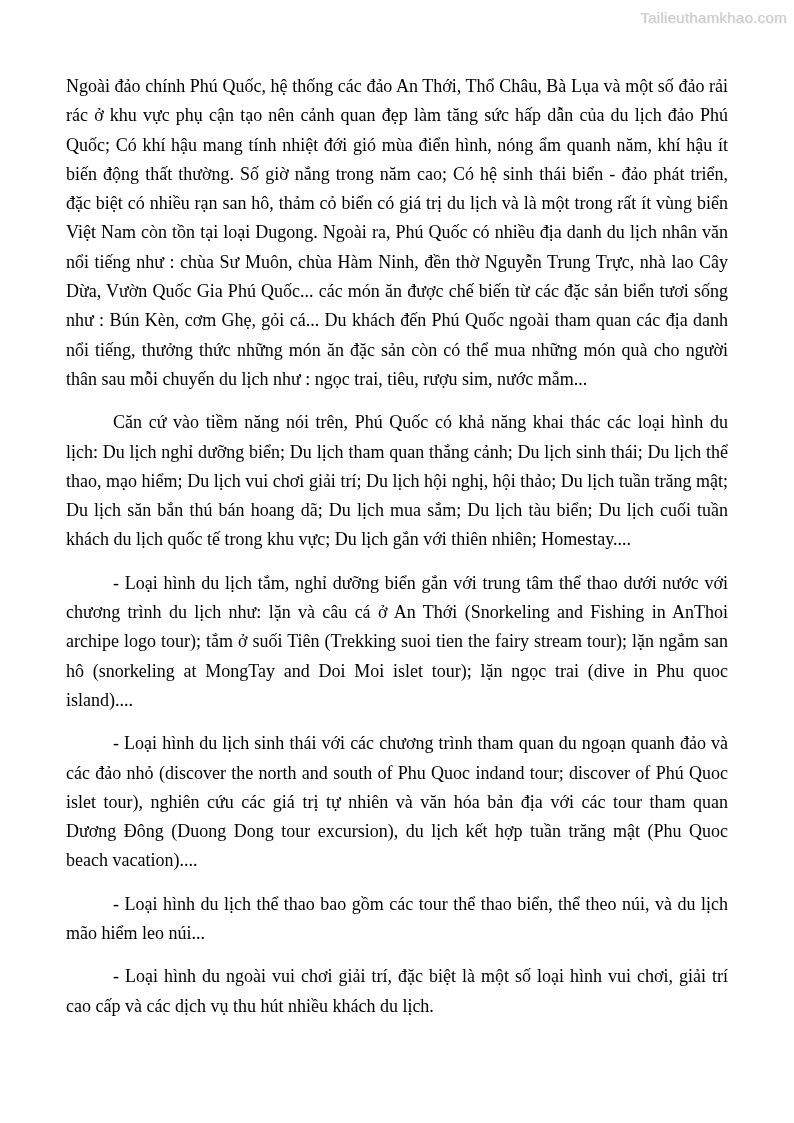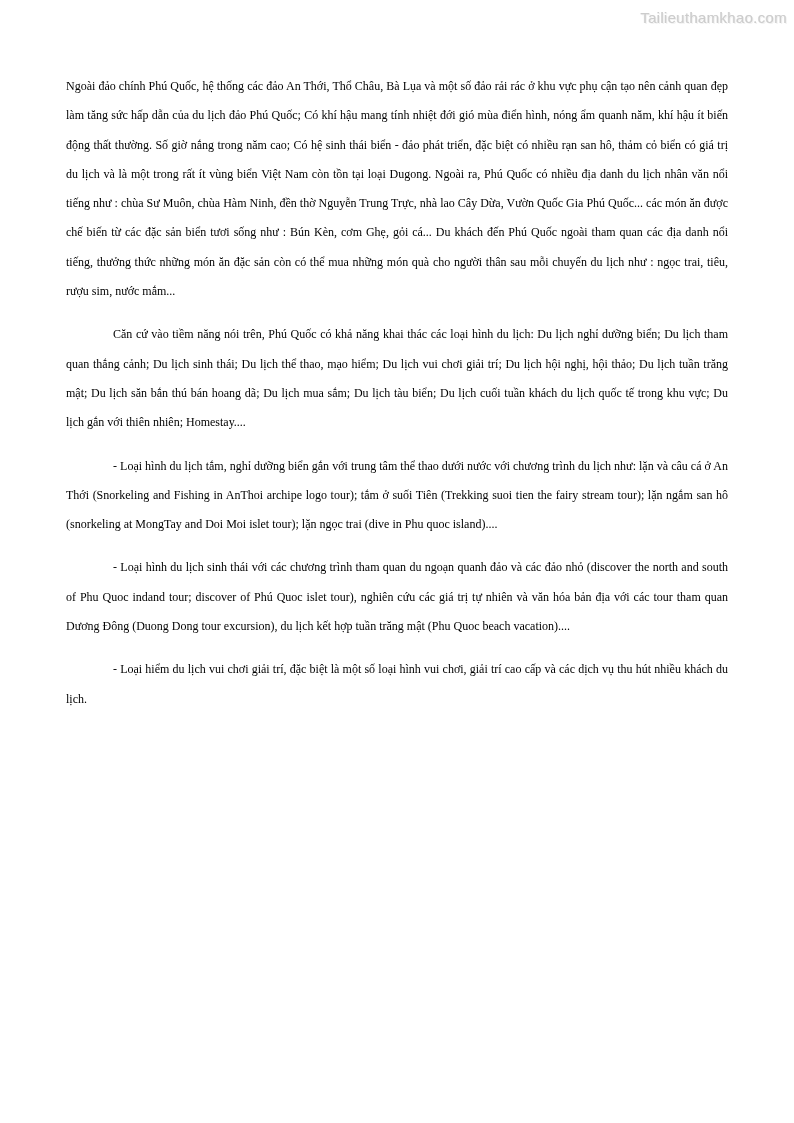--- a/index.html
+++ b/index.html
@@ -28,21 +28,21 @@
     user-select: none;
   }
   .content {
     position: absolute;
     left: 66px;
     right: 66px;
     top: 72px;
   }
   .content p {
     margin: 0 0 14px 0;
-    font-size: 12px;
+    font-size: 18px;
     line-height: 29.3px;
     text-align: justify;
     text-justify: inter-word;
   }
   .content p.indent {
     text-indent: 47px;
   }
   .lead-italic {
   }
 </style>
@@ -57,17 +57,18 @@
 
     <p class="para"><span>Ngoài đảo chính Phú Quốc, hệ thống các đảo An Thới, Thổ Châu, Bà Lụa và một số đảo rải rác ở khu vực phụ cận tạo nên cảnh quan đẹp làm tăng sức hấp dẫn của du lịch đảo Phú Quốc; Có khí hậu mang tính nhiệt đới gió mùa điển hình, nóng ẩm quanh năm, khí hậu ít biến động thất thường. Số giờ nắng trong năm cao; Có hệ sinh thái biển - đảo phát triển, đặc biệt có nhiều rạn san hô, thảm cỏ biển có giá trị du lịch và là một trong rất ít vùng biển Việt Nam còn tồn tại loại Dugong. Ngoài ra, Phú Quốc có nhiều địa danh du lịch nhân văn nổi tiếng như : chùa Sư Muôn, chùa Hàm Ninh, đền thờ Nguyễn Trung Trực, nhà lao Cây Dừa, Vườn Quốc Gia Phú Quốc... các món ăn được chế biến từ các đặc sản biển tươi sống như : Bún Kèn, cơm Ghẹ, gỏi cá... Du khách đến Phú Quốc ngoài tham quan các địa danh nổi tiếng, thưởng thức những món ăn đặc sản còn có thể mua những món quà cho người thân sau mỗi chuyến du lịch như : ngọc trai, tiêu, rượu sim, nước mắm...</span></p>
 
     <p class="para indent"><span>Căn cứ vào tiềm năng nói trên, Phú Quốc có khả năng khai thác các loại hình du lịch: Du lịch nghỉ dưỡng biển; Du lịch tham quan thắng cảnh; Du lịch sinh thái; Du lịch thể thao, mạo hiểm; Du lịch vui chơi giải trí; Du lịch hội nghị, hội thảo; Du lịch tuần trăng mật; Du lịch săn bắn thú bán hoang dã; Du lịch mua sắm; Du lịch tàu biển; Du lịch cuối tuần khách du lịch quốc tế trong khu vực; Du lịch gắn với thiên nhiên; Homestay....</span></p>
 
 
     <p class="para indent"><span class="lead-italic">- Loại hình du lịch tắm, nghỉ dưỡng biển</span><span> gắn với trung tâm thể thao dưới nước với chương trình du lịch như: lặn và câu cá ở An Thới (Snorkeling and Fishing in AnThoi archipe logo tour); tắm ở suối Tiên (Trekking suoi tien the fairy stream tour); lặn ngắm san hô (snorkeling at MongTay and Doi Moi islet tour); lặn ngọc trai (dive in Phu quoc island)....</span></p>
 
     <p class="para indent"><span class="lead-italic">- Loại hình du lịch sinh thái</span><span> với các chương trình tham quan du ngoạn quanh đảo và các đảo nhỏ (discover the north and south of Phu Quoc indand tour; discover of Phú Quoc islet tour), nghiên cứu các giá trị tự nhiên và văn hóa bản địa với các tour tham quan Dương Đông (Duong Dong tour excursion), du lịch kết hợp tuần trăng mật (Phu Quoc beach vacation)....</span></p>
 
+    <p class="para indent"><span class="lead-italic">- Loại hình du lịch thể thao</span><span> bao gồm các tour thể thao biển, thể theo núi, và du lịch mão hiểm leo núi...</span></p>
 
-    <p class="para indent"><span class="lead-italic">- Loại hiểm du lịch vui chơi giải trí,</span><span> đặc biệt là một số loại hình vui chơi, giải trí cao cấp và các dịch vụ thu hút nhiều khách du lịch.</span></p>
+    <p class="para indent"><span class="lead-italic">- Loại hình du ngoài vui chơi giải trí,</span><span> đặc biệt là một số loại hình vui chơi, giải trí cao cấp và các dịch vụ thu hút nhiều khách du lịch.</span></p>
 
   </div>
 </div>
 
 </body></html>

